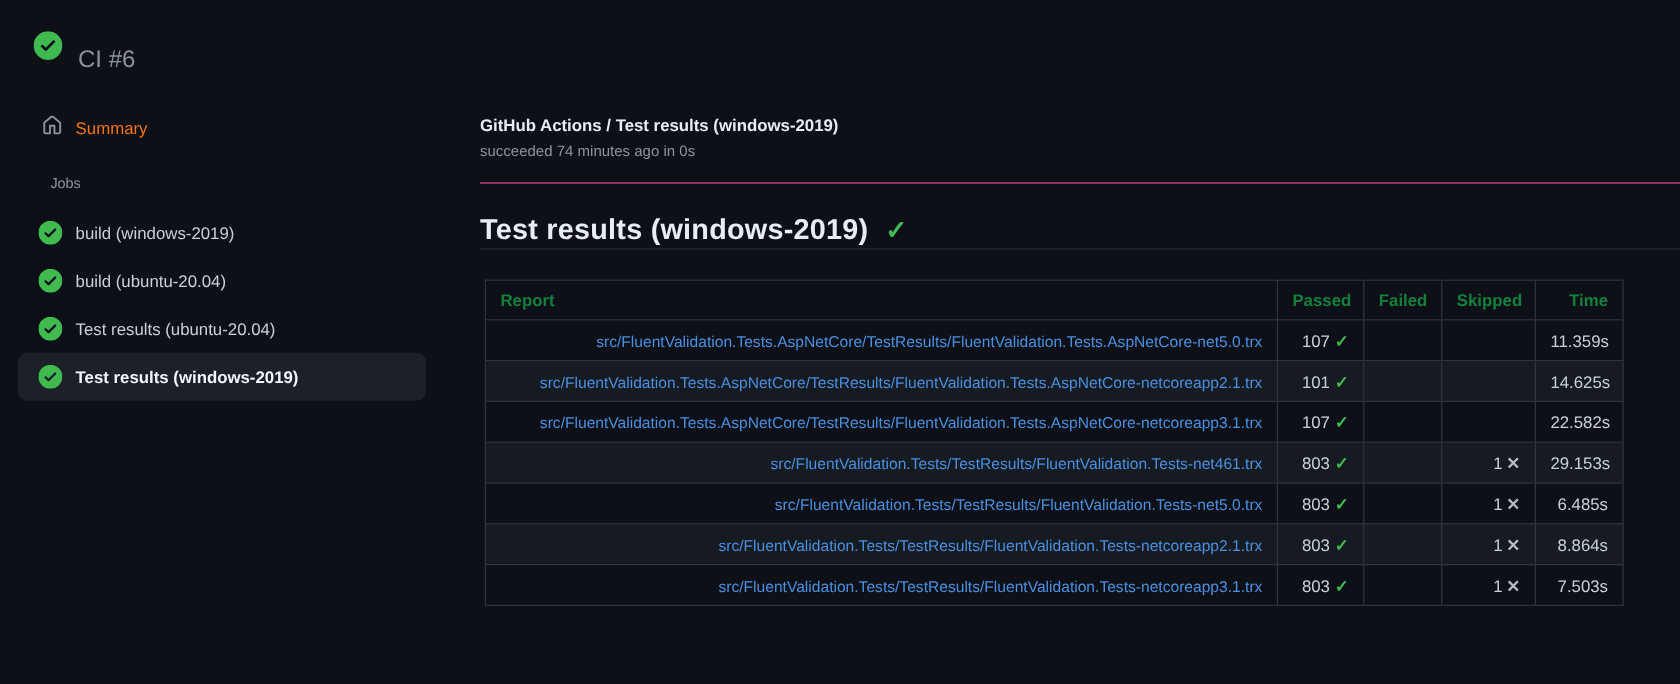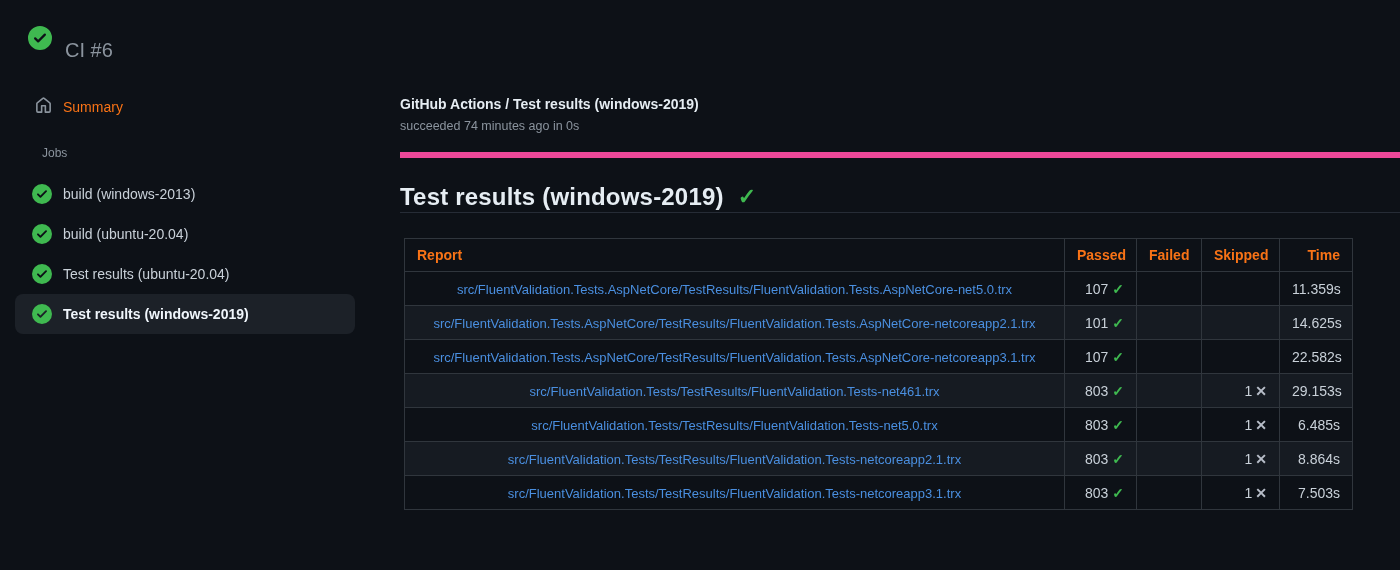--- a/index.html
+++ b/index.html
@@ -26,41 +26,41 @@
   .jobs-label { margin-top:27px; padding-left:42px; font-size:12px; color:#8b949e; height:15px; }
   .job-list { margin-top:13px; }
   .job-item { display:flex; align-items:center; gap:11px; height:40px; margin:0 45px 0 15px;
               padding-left:17px; border-radius:8px; cursor:pointer; }
   .job-item .job-label { font-size:14px; color:#c9d1d9; }
   .job-item.selected { background:#1c2128; }
   .job-item.selected .job-label { color:#f0f6fc; font-weight:700; }
 
   
   .main { flex:1 1 auto; min-width:0; padding-top:46px; }
-  .job-header { border-bottom:6px solid #ec4899; padding-bottom:19px; }
+  .job-header { border-bottom:1px solid #ec4899; padding-bottom:19px; }
   .job-header-title { font-size:14px; font-weight:700; color:#e6edf3; }
   .job-header-sub { margin-top:7px; font-size:12.5px; color:#8b949e; }
 
   .report-heading { margin-top:26px; border-bottom:1px solid #262c36; padding-bottom:2px;
                     display:flex; align-items:center; gap:14px; height:29px; }
   .report-heading-text { font-size:24px; font-weight:600; color:#e6edf3; letter-spacing:.2px; }
   .report-heading-check { font-size:22px; font-weight:700; color:#3fb950; line-height:1; }
 
   .badge { display:inline-flex; margin:16px 0 0 4px; height:20px; border-radius:3px; overflow:hidden;
            font-size:11.5px; color:#ffffff; text-shadow:0 1px 0 rgba(0,0,0,.35); }
   .badge-label { background:#555555; padding:0 6px; display:flex; align-items:center; }
   .badge-value { background:#44cc11; padding:0 7px; display:flex; align-items:center; font-weight:400; }
 
   
   table.report-table { border-collapse:collapse; margin:25px 0 0 4px; width:948px; table-layout:fixed; }
   .report-table th, .report-table td { border:1px solid #30363d; padding:0 12px; }
-  .report-table th { height:33px; font-size:14px; font-weight:700; color:#f97316; text-align:right; }
+  .report-table th { height:33px; font-size:14px; font-weight:700; color:#15803d; text-align:right; }
   .report-table th.col-report { text-align:left; }
   .report-table td { height:34px; font-size:14px; text-align:right; color:#c9d1d9; white-space:nowrap; }
-  .report-table td.cell-report { text-align:center; overflow:hidden; }
+  .report-table td.cell-report { text-align:right; overflow:hidden; }
   .report-table tbody tr:nth-child(even) { background:#161b22; }
   .report-table a { color:#4a8fe0; text-decoration:none; font-size:13px; }
   .check-glyph { color:#3fb950; font-weight:700; margin-left:4px; font-size:14px; }
   .x-glyph { color:#b7bdc8; font-weight:600; margin-left:3px; font-size:14px; }
 </style>
 </head>
 <body>
 
 <div class="run-header">
   <span>
@@ -85,21 +85,21 @@
 
     <div class="jobs-label">Jobs</div>
 
     <div class="job-list">
         <div class="job-item">
     <span>
       <svg style="display:block" width="20" height="20" viewBox="0 0 16 16">
         <path fill="#3fb950" d="M8 16A8 8 0 1 1 8 0a8 8 0 0 1 0 16Zm3.78-9.72a.751.751 0 0 0-.018-1.042.751.751 0 0 0-1.042-.018L6.75 9.19 5.28 7.72a.751.751 0 0 0-1.042.018.751.751 0 0 0-.018 1.042l2 2a.75.75 0 0 0 1.06 0Z"></path>
       </svg>
     </span>
-    <span class="job-label">build (windows-2013)</span>
+    <span class="job-label">build (windows-2019)</span>
   </div>
         <div class="job-item">
     <span>
       <svg style="display:block" width="20" height="20" viewBox="0 0 16 16">
         <path fill="#3fb950" d="M8 16A8 8 0 1 1 8 0a8 8 0 0 1 0 16Zm3.78-9.72a.751.751 0 0 0-.018-1.042.751.751 0 0 0-1.042-.018L6.75 9.19 5.28 7.72a.751.751 0 0 0-1.042.018.751.751 0 0 0-.018 1.042l2 2a.75.75 0 0 0 1.06 0Z"></path>
       </svg>
     </span>
     <span class="job-label">build (ubuntu-20.04)</span>
   </div>
         <div class="job-item">

